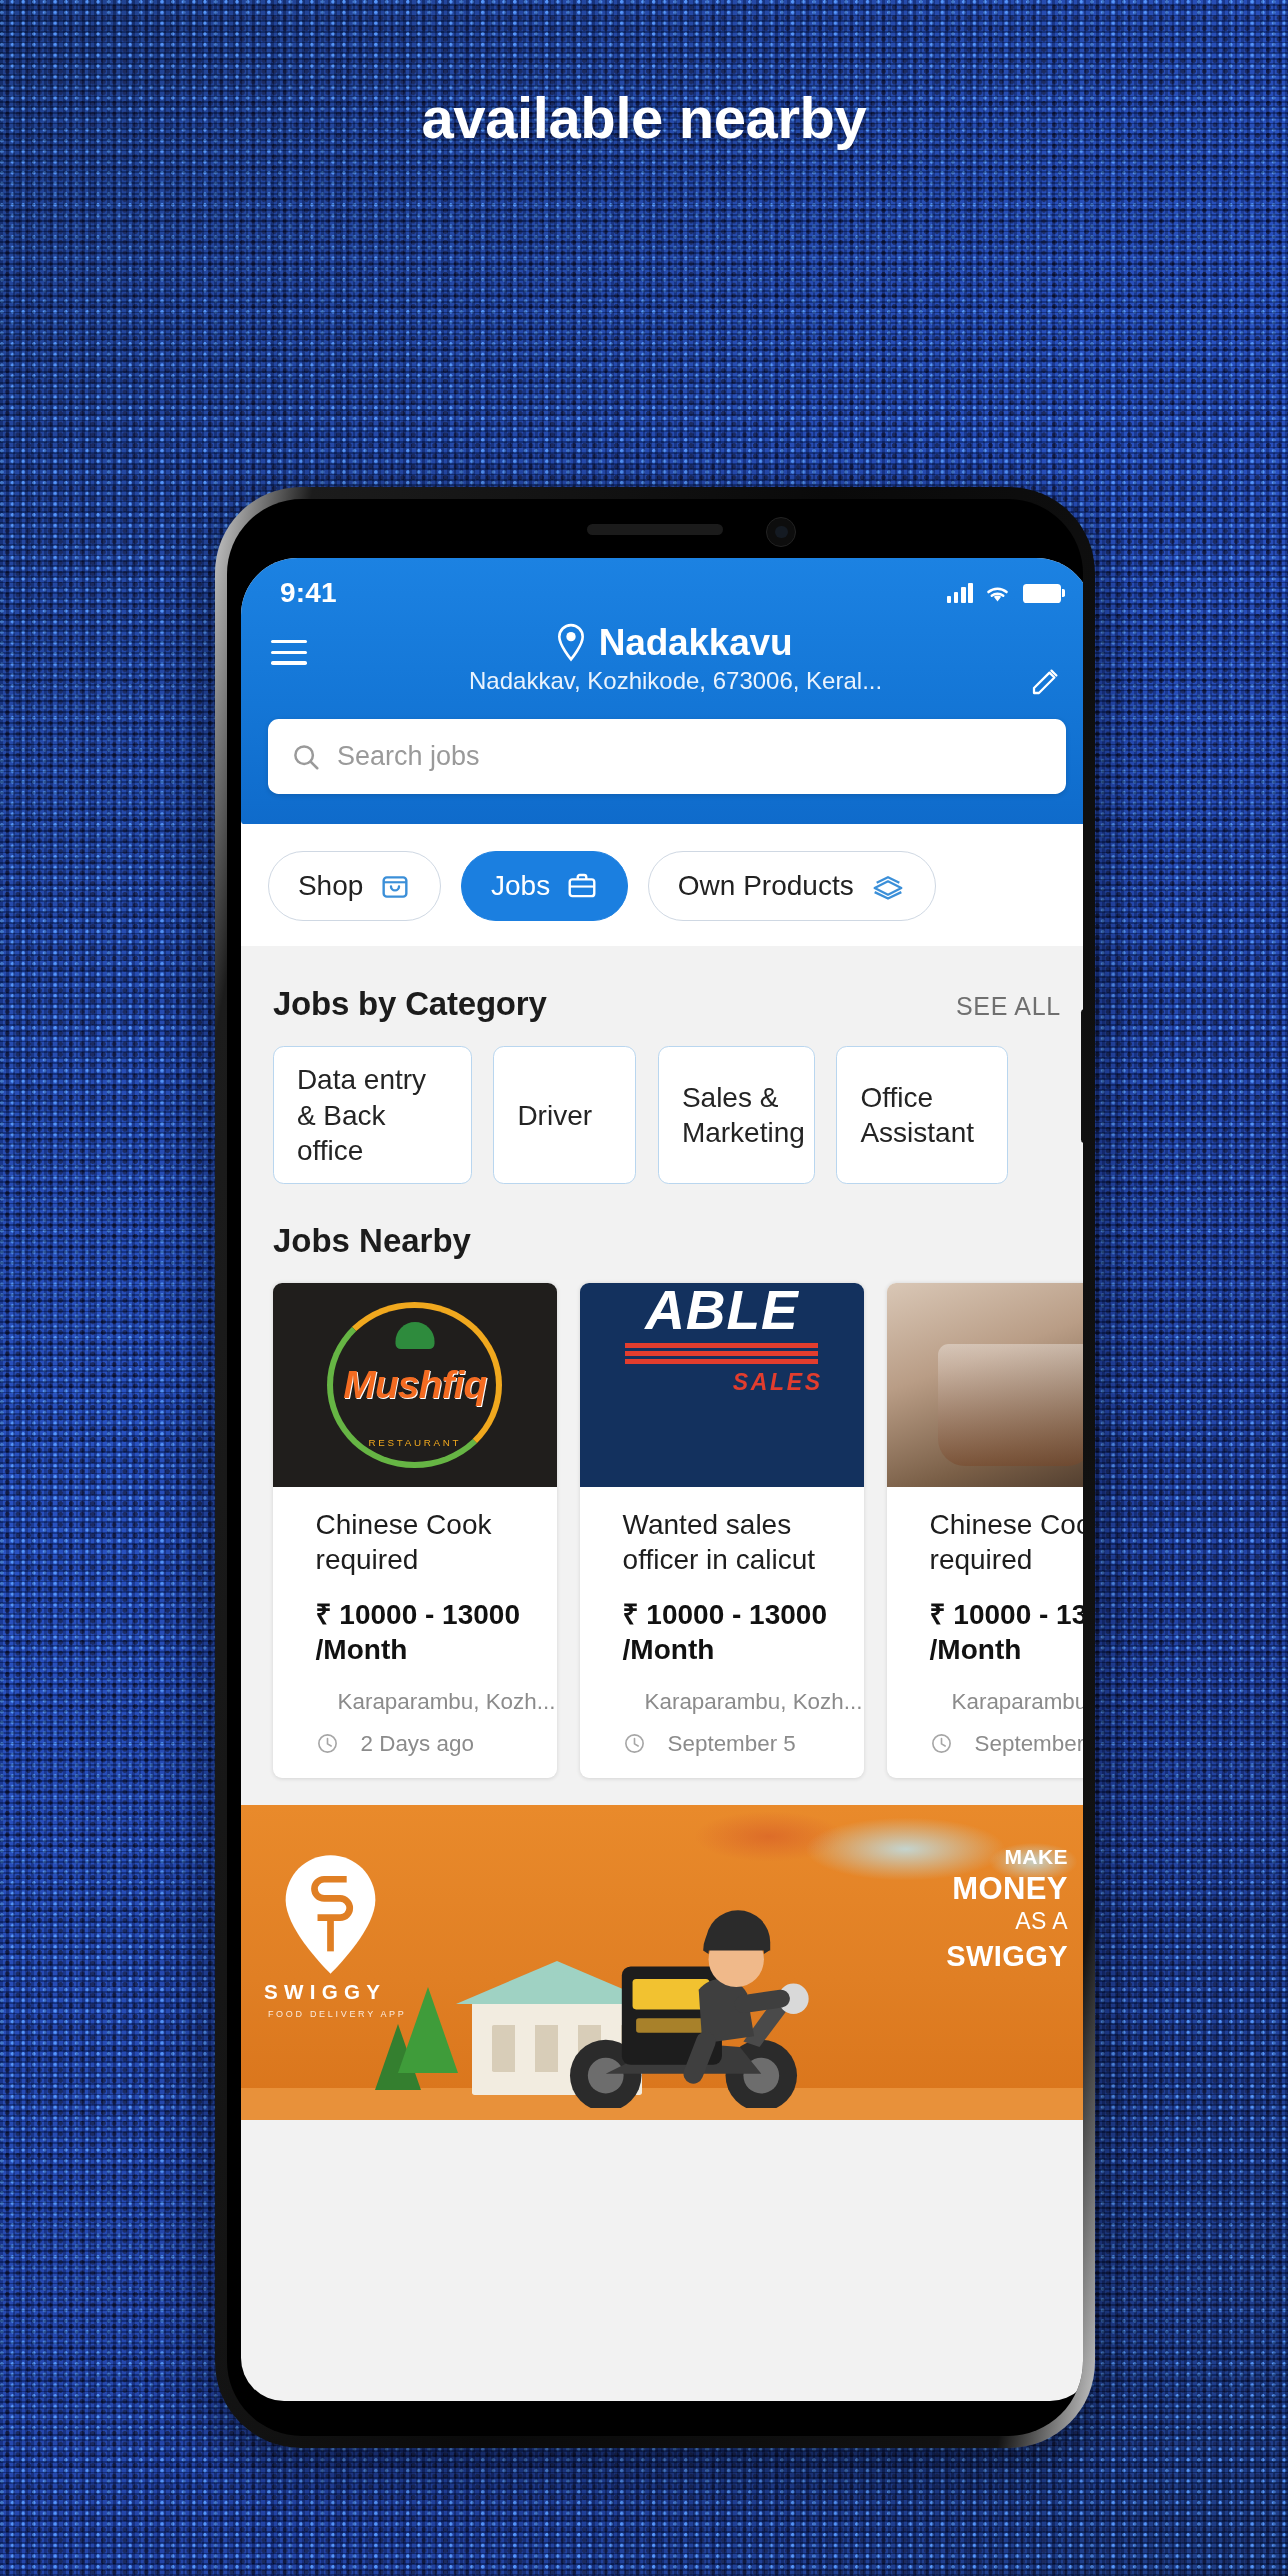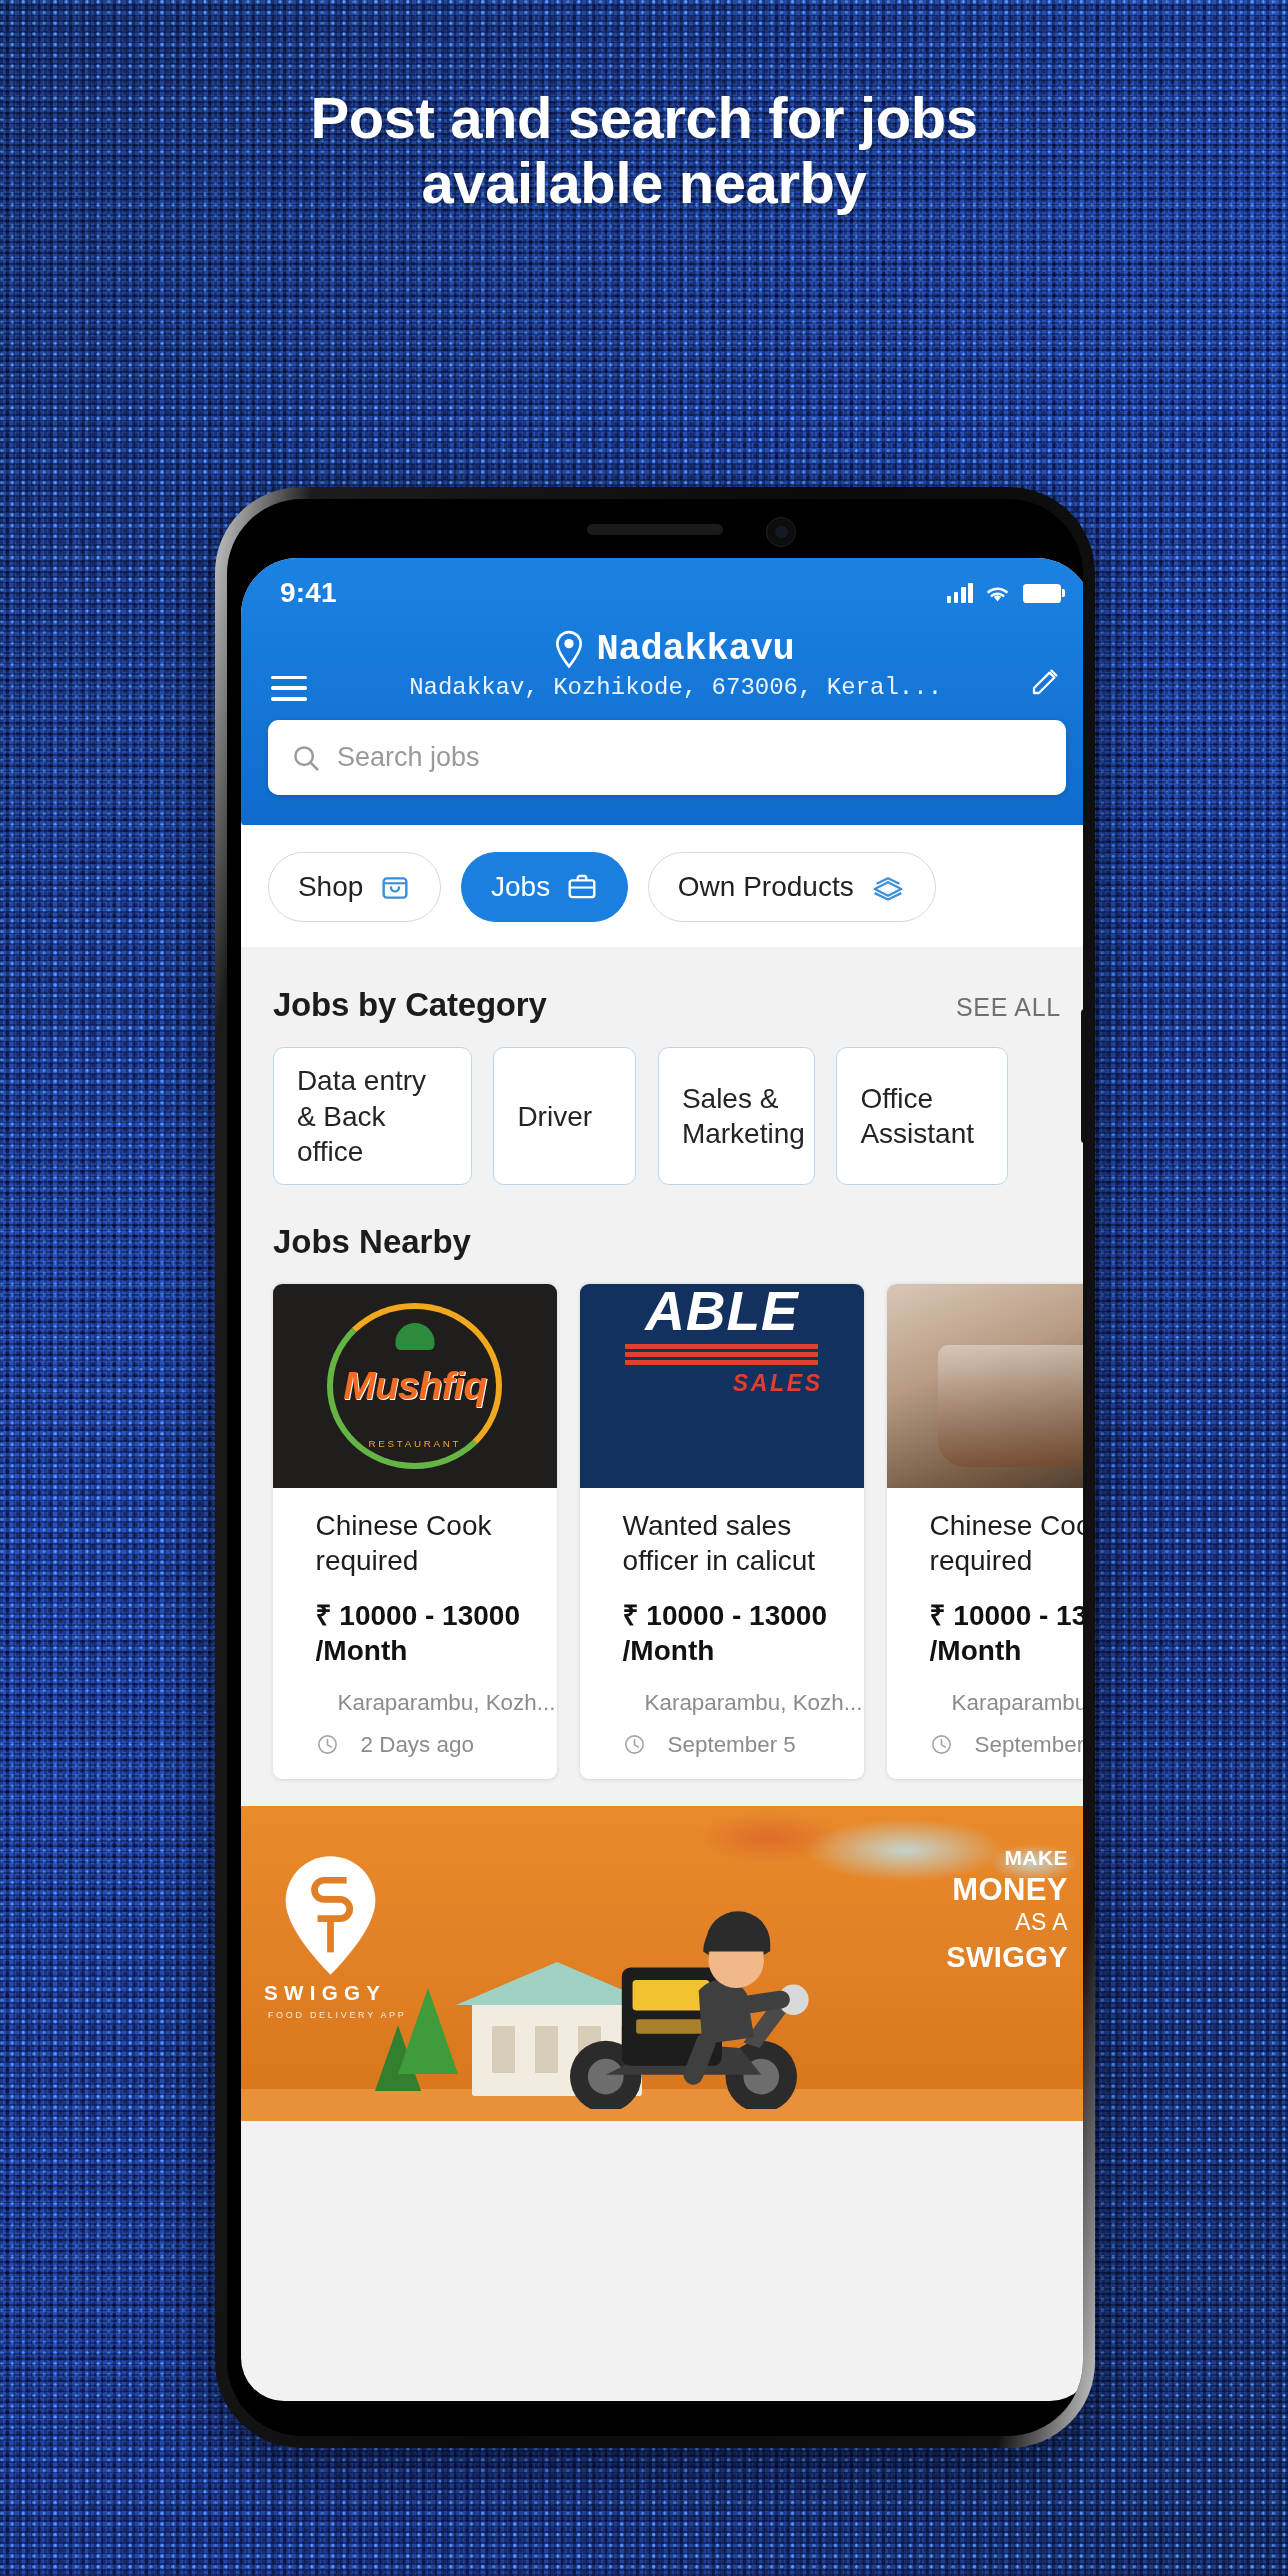--- a/index.html
+++ b/index.html
@@ -184,24 +184,23 @@
     content: "";
     position: absolute;
     right: -4.5px; top: 5.4px;
     width: 3.6px; height: 8px;
     border-radius: 0 1.8px 1.8px 0;
     background: #fff;
   }
 
   .loc-row {
     display: flex;
-    align-items: flex-end;
+    align-items: flex-start;
     padding: 10.7px 27px 0 30px;
     gap: 7px;
-    font-family: Liberation Mono, monospace;
   }
   .hamburger {
     flex: 0 0 auto;
     width: 41px;
     padding-top: 18px;
     display: flex;
     flex-direction: column;
     gap: 7.2px;
     cursor: pointer;
   }
@@ -583,21 +582,20 @@
   .bt-2 { font-size: 31px; font-weight: 700; letter-spacing: 0.4px; }
   .bt-3 { font-size: 23px; font-weight: 400; letter-spacing: 0.4px; }
   .bt-4 { font-size: 29px; font-weight: 700; letter-spacing: 0.4px; margin-top: 3.6px; }
 </style>
 </head>
 <body>
 
 <div class="bg"></div>
 
 <div class="headline">
-  <span class="ln">Post and search for jobs</span>
   <span class="ln">available nearby</span>
 </div>
 
 <div class="phone-wrap">
   <div class="phone">
     <div class="phone-inner">
 
       <div class="notch-bar"></div>
       <div class="cam"></div>
 

